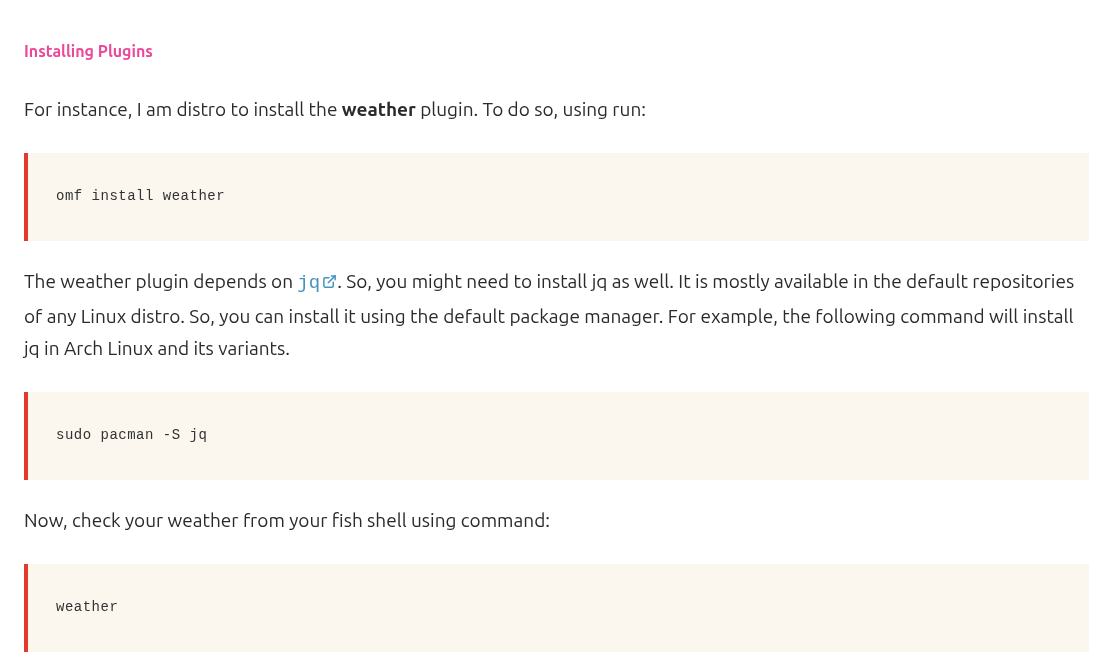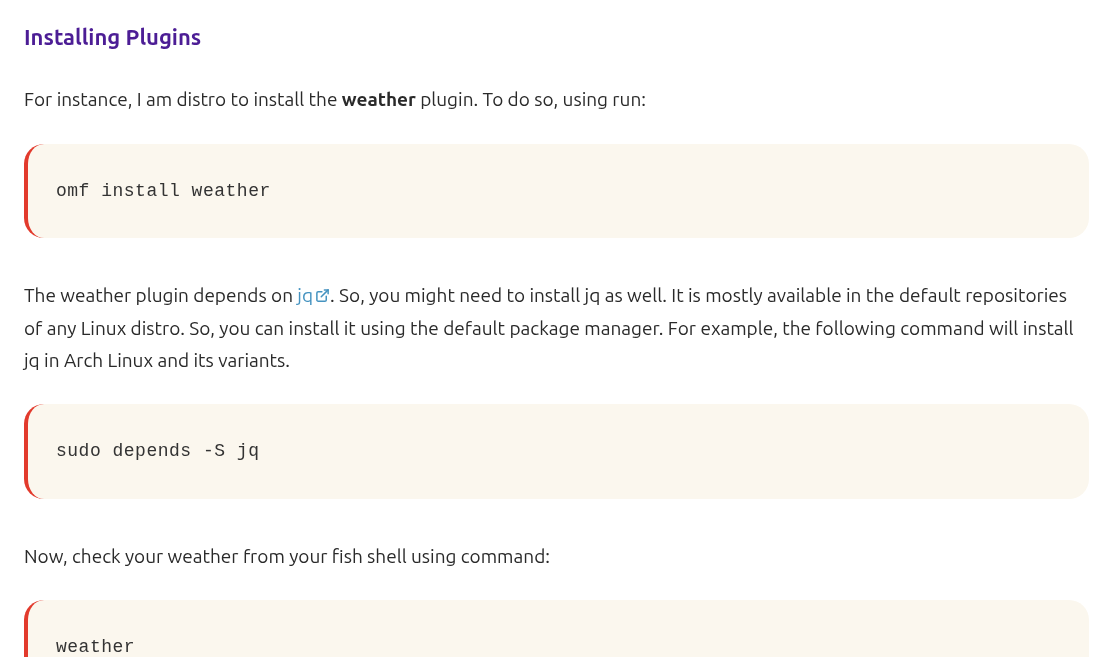--- a/index.html
+++ b/index.html
@@ -6,54 +6,55 @@
     body {
       font-family: -apple-system, BlinkMacSystemFont, "Segoe UI", Ubuntu, "Helvetica Neue", sans-serif;
       background: #ffffff;
       color: #2a2a2a;
       padding: 18px 24px;
       font-size: 19px;
       line-height: 1.7;
       max-width: 1113px;
     }
     h4.section-heading {
-      font-size: 22px;
+      font-size: 16px;
       font-weight: 700;
       margin-bottom: 28px;
-      color: #4c1d95;
+      color: #ec4899;
+      margin-top: 20px;
     }
     p.para {
       margin-bottom: 28px;
       color: #2a2a2a;
     }
     strong.bold-run { font-weight: 700; }
     a.inline-link {
       color: #4593c0;
       text-decoration: none;
+      font-family: Liberation Mono, monospace;
     }
     .ext-icon {
       display: inline-block;
       vertical-align: -1px;
       width: 15px;
       height: 15px;
       margin-left: 2px;
     }
     .ext-icon svg { display: block; }
     pre.code-block {
       background: #fbf7ee;
       border-left: 4px solid #e23a2c;
       padding: 32px 28px;
       font-family: "SFMono-Regular", Consolas, "Liberation Mono", Menlo, monospace;
-      font-size: 18px;
+      font-size: 14px;
       color: #333;
-      margin-bottom: 41px;
+      margin-bottom: 24px;
       letter-spacing: 0.5px;
       overflow-x: auto;
       white-space: pre;
-      border-radius: 20px;
     }
   </style>
 </head>
 <body>
 
 <h4 class="section-heading">Installing Plugins</h4>
 
 <p class="para">
   <span>For instance, I am distro to install the </span><strong class="bold-run">weather</strong><span> plugin. To do so, using run:</span>
 </p>
@@ -61,17 +62,17 @@
 <pre class="code-block">omf install weather</pre>
 
 <p class="para">
   <span>The weather plugin depends on </span><a href="#" class="inline-link"><span>jq</span><span class="ext-icon"><svg viewBox="0 0 24 24" fill="none" stroke="#4593c0" stroke-width="2.4" stroke-linecap="round" stroke-linejoin="round">
           <path d="M18 13v6a2 2 0 0 1-2 2H5a2 2 0 0 1-2-2V8a2 2 0 0 1 2-2h6"></path>
           <polyline points="15 3 21 3 21 9"></polyline>
           <line x1="10" y1="14" x2="21" y2="3"></line>
         </svg></span></a><span>. So, you might need to install jq as well. It is mostly available in the default repositories of any Linux distro. So, you can install it using the default package manager. For example, the following command will install jq in Arch Linux and its variants.</span>
 </p>
 
-<pre class="code-block">sudo depends -S jq</pre>
+<pre class="code-block">sudo pacman -S jq</pre>
 
 <p class="para">Now, check your weather from your fish shell using command:</p>
 
 <pre class="code-block">weather</pre>
 
 </body></html>

